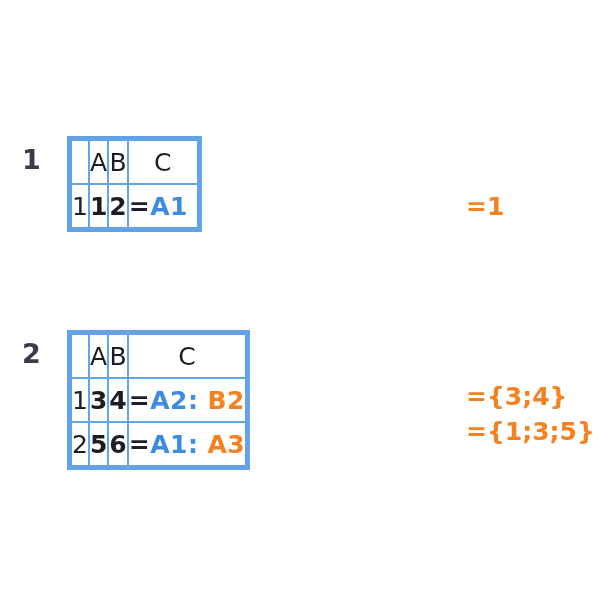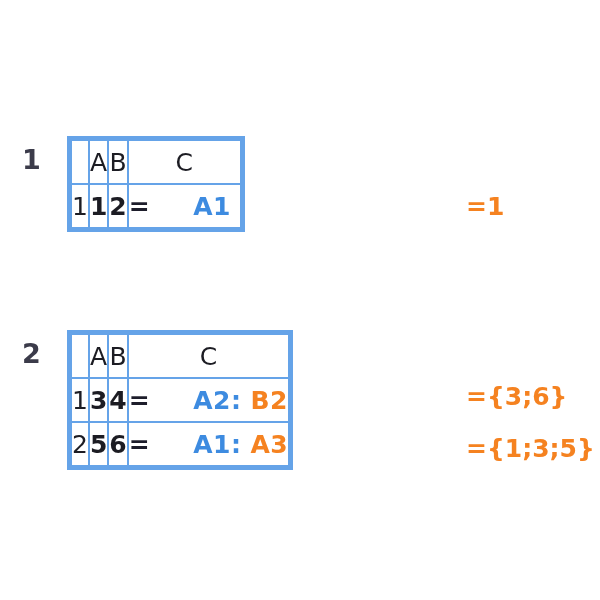--- a/index.html
+++ b/index.html
@@ -101,37 +101,37 @@
     background: #ffffff;
     text-align: left;
     padding-left: 6px;
     font-size: 25px;
     white-space: nowrap;
     letter-spacing: 0.5px;
   }
 
   
   .tok-eq    { color: #1d1d2b; font-weight: bold; }
-  .tok-ref1  { color: #3d8be0; font-weight: bold; margin-left: 43px; }
+  .tok-ref1  { color: #3d8be0; font-weight: bold; }
   .tok-colon { color: #3d8be0; font-weight: bold; }
   .tok-ref2  { color: #f58220; font-weight: bold; margin-left: 9px; }
 
   
   .result {
     position: absolute;
     left: 466px;
     font-size: 25px;
     font-weight: bold;
     color: #f58220;
     white-space: nowrap;
     line-height: 1;
   }
   #result-1-0 { top: 64px; }
   #result-2-0 { top: 60px; }
-  #result-2-1 { top: 112px; }
+  #result-2-1 { top: 95px; }
 </style>
 </head>
 <body>
 
 <div class="canvas">
 
   <div class="example" id="example-1">
 
     <div class="example-label">1</div>
 
@@ -179,17 +179,17 @@
         <tr>
           <td class="row-hdr col-rowhdr">2</td>
           <td class="val-cell col-a">5</td>
           <td class="val-cell col-b">6</td>
           <td class="formula-cell col-c"><span class="tok-eq">=</span><span class="tok-ref1">A1</span><span class="tok-colon">:</span><span class="tok-ref2">A3</span></td>
         </tr>
       </tbody>
         </table>
     </div>
 
-    <div class="result" id="result-2-0">={3;6}</div>
+    <div class="result" id="result-2-0">={3;4}</div>
     <div class="result" id="result-2-1">={1;3;5}</div>
   </div>
 
 </div>
 
 </body></html>

